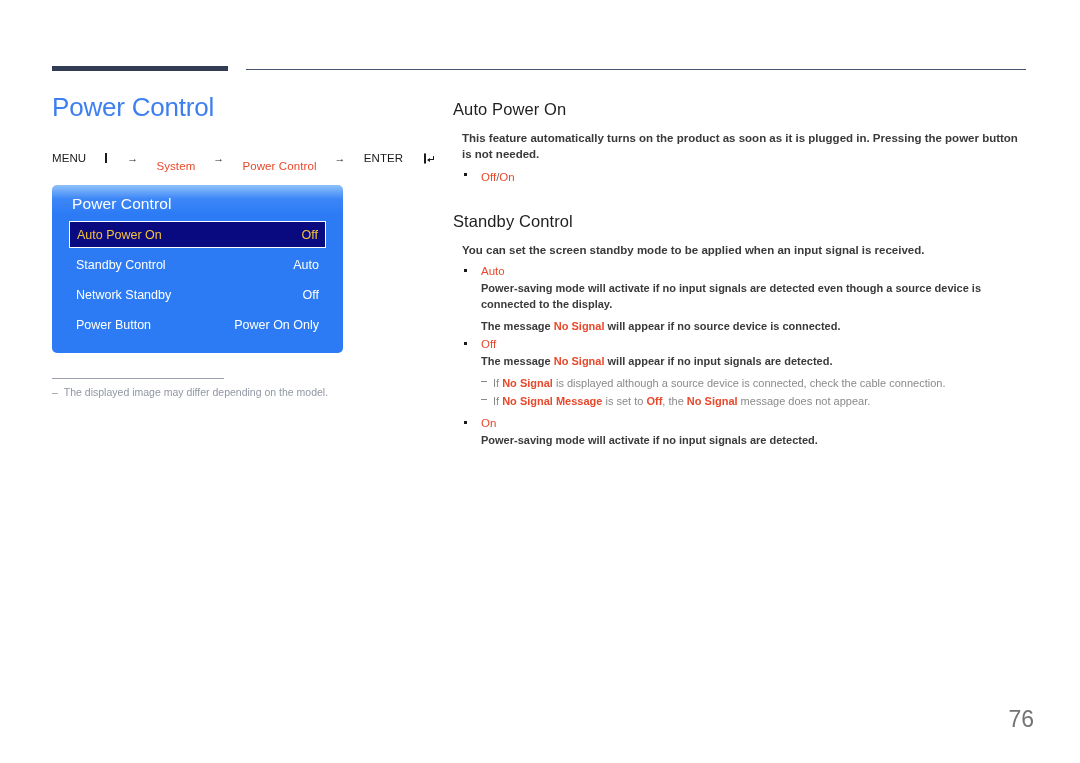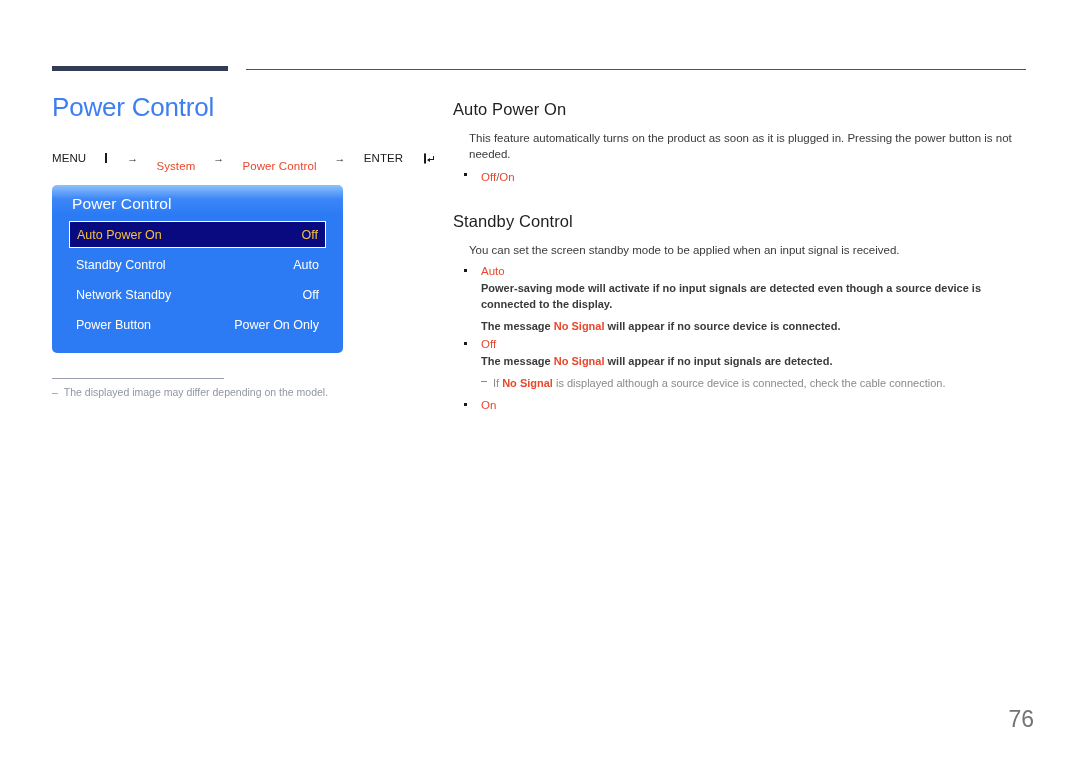--- a/index.html
+++ b/index.html
@@ -190,21 +190,22 @@
     font-weight: 400;
     color: #1f1f1f;
     letter-spacing: 0.1px;
     margin: 0 0 11px 0;
   }
   .sec-head.second { margin-top: 27px; }
   .body-line {
     font-size: 11.5px;
     line-height: 16px;
     color: #3a3a3a;
-    margin: 0 0 5px 16px;
+    margin: 0 0 5px 9px;
+    font-weight: bold;
   }
   ul.bullets {
     list-style: none;
     margin: 0;
     padding: 0;
   }
   ul.bullets > li {
     position: relative;
     padding-left: 28px;
     margin-bottom: 2px;
@@ -347,23 +348,27 @@
       <p class="sub-para spaced"><span>The message </span><span class="red">No Signal</span><span> will appear if no source device is connected.</span></p>
     </li>
 
     <li>
       <div class="bullet-label">Off</div>
       <p class="sub-para"><span>The message </span><span class="red">No Signal</span><span> will appear if no input signals are detected.</span></p>
 
       <ul class="subnotes">
         <li><span>If </span><span class="red-b">No Signal</span><span> is displayed although a source device is connected, check the cable connection.</span></li>
 
+        <li>
+          <span>If </span><span class="red-b">No Signal Message</span><span> is set to </span><span class="red-b">Off</span><span>, the </span><span class="red-b">No Signal</span><span> message does not appear.</span>
+        </li>
       </ul>
     </li>
 
     <li style="margin-top:6px;">
       <div class="bullet-label">On</div>
+      <p class="sub-para">Power-saving mode will activate if no input signals are detected.</p>
     </li>
 
   </ul>
 </div>
 
 <div class="page-num">76</div>
 
 </body></html>

